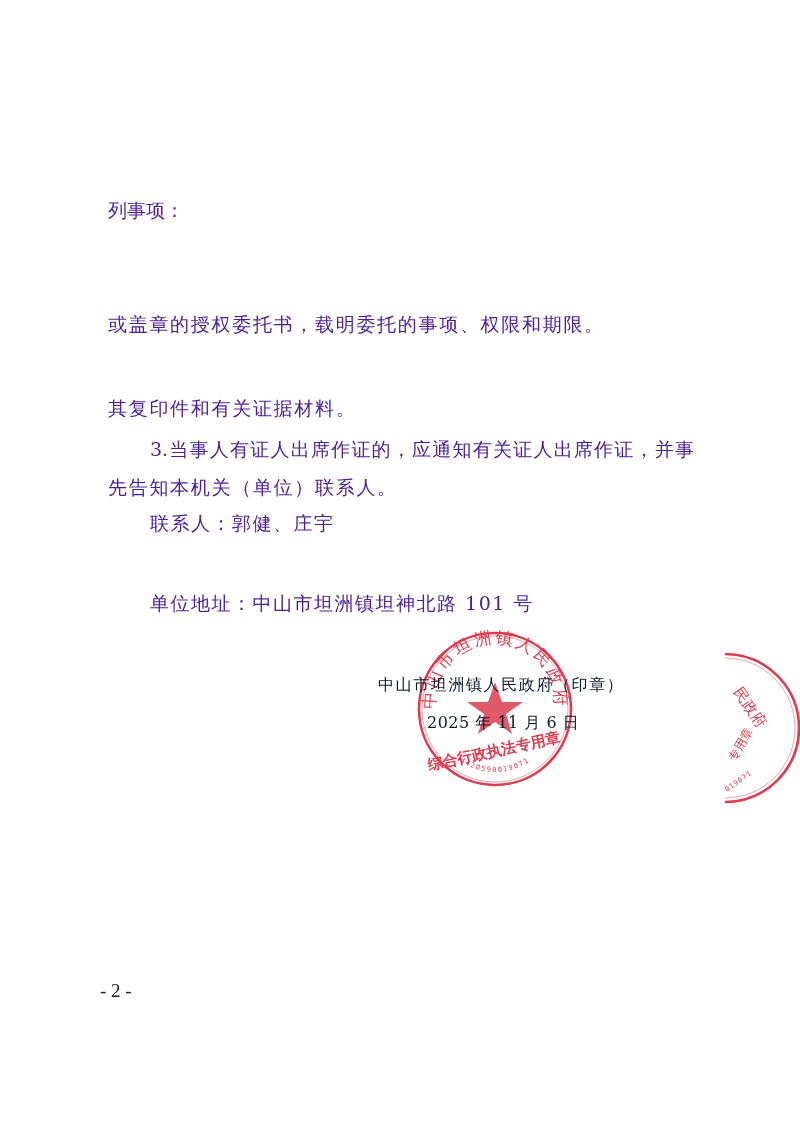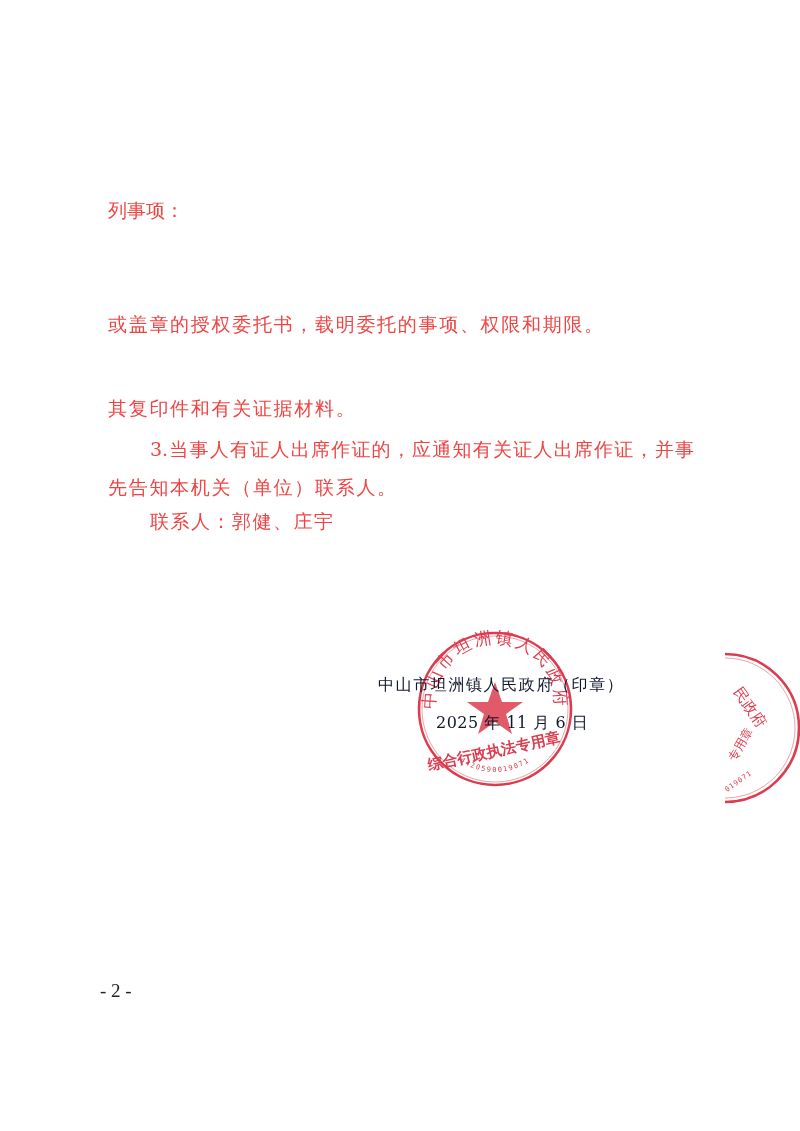--- a/index.html
+++ b/index.html
@@ -19,36 +19,35 @@
       position: absolute;
       left: 0; top: 0;
       width: 800px; height: 1131px;
       background: #ffffff;
     }
     .line {
       position: absolute;
       font-size: 19px;
       line-height: 24px;
       white-space: nowrap;
-      color: #ef4444;
+      color: #4c1d95;
     }
     .body-line {
       left: 108px;
       width: 586px;
       text-align: justify;
       text-align-last: justify;
       letter-spacing: 0px;
     }
     .body-line.last {
       text-align-last: left;
       letter-spacing: 1.7px;
     }
     .indent {
       left: 150px;
-      font-family: Liberation Mono, monospace;
     }
     .sig {
       position: absolute;
       font-size: 16px;
       line-height: 24px;
       white-space: nowrap;
       z-index: 3;
       color: #0f172a;
     }
     .page-num {
@@ -79,23 +78,24 @@
   <div class="line" style="left:108px; top:198px;">列事项：</div>
 
   <div class="line body-line last" style="top:312px;">或盖章的授权委托书，载明委托的事项、权限和期限。</div>
 
   <div class="line body-line last" style="top:396px;">其复印件和有关证据材料。</div>
 
   <div class="line body-line" style="left:150px; width:544px; top:437px;">3.当事人有证人出席作证的，应通知有关证人出席作证，并事</div>
   <div class="line body-line last" style="top:475px;">先告知本机关（单位）联系人。</div>
 
   <div class="line indent" style="top:511px; letter-spacing:1.5px;">联系人：郭健、庄宇</div>
+  <div class="line indent" style="top:591px; letter-spacing:1.5px;">单位地址：中山市坦洲镇坦神北路 101 号</div>
 
   <div class="sig" style="left:378px; top:673px; letter-spacing:1.6px;">中山市坦洲镇人民政府（印章）</div>
-  <div class="sig" style="left:436px; top:711px; letter-spacing:0.5px;">2025 年 11 月 6 日</div>
+  <div class="sig" style="left:427px; top:711px; letter-spacing:0.5px;">2025 年 11 月 6 日</div>
 
   <svg class="stamp" style="left:416px; top:630px;" width="158" height="158" viewBox="0 0 158 158">
     <defs>
       <path id="topArc" d="M 22 92 A 60 60 0 1 1 136 92"></path>
       <path id="bottomArc" d="M 28 108 A 56 56 0 0 0 130 108"></path>
       <path id="codeArc" d="M 30 118 A 62 62 0 0 0 128 118"></path>
     </defs>
     <circle cx="79" cy="79" r="76" fill="none" stroke="#d8283c" stroke-width="2.6"></circle>
     <circle cx="79" cy="79" r="73" fill="none" stroke="#d8283c" stroke-width="0.8" opacity="0.6"></circle>
     <polygon points="79,52 86,72 107,72 90,84 96,104 79,92 62,104 68,84 51,72 72,72" fill="#d8283c" opacity="0.85"></polygon>

